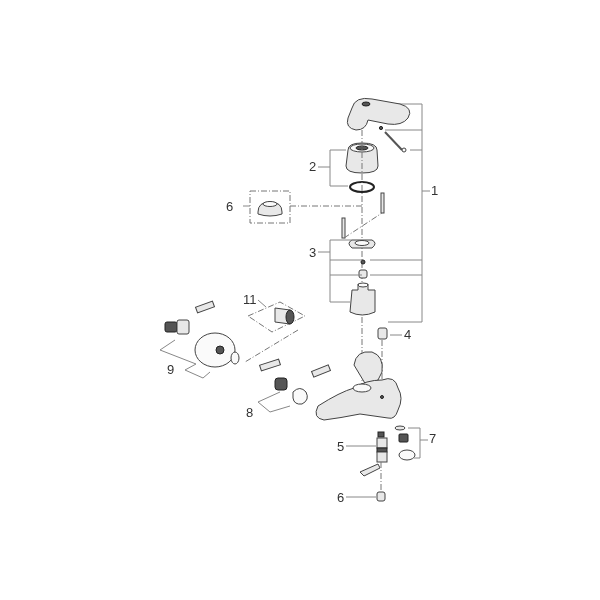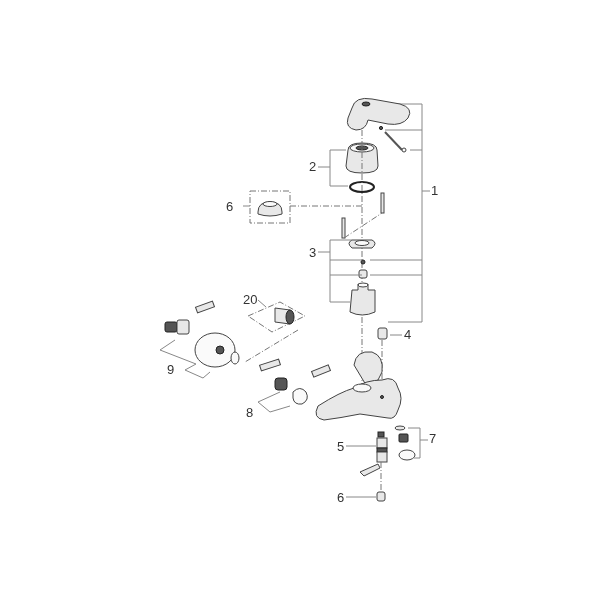--- a/index.html
+++ b/index.html
@@ -146,14 +146,14 @@
   <span class="lbl" style="left:431px;top:184px;">1</span>
   <span class="lbl" style="left:309px;top:160px;">2</span>
   <span class="lbl" style="left:309px;top:246px;">3</span>
   <span class="lbl" style="left:404px;top:328px;">4</span>
   <span class="lbl" style="left:337px;top:440px;">5</span>
   <span class="lbl" style="left:337px;top:491px;">6</span>
   <span class="lbl" style="left:429px;top:432px;">7</span>
   <span class="lbl" style="left:246px;top:406px;">8</span>
   <span class="lbl" style="left:167px;top:363px;">9</span>
   <span class="lbl" style="left:226px;top:200px;">6</span>
-  <span class="lbl" style="left:243px;top:293px;">20</span>
+  <span class="lbl" style="left:243px;top:293px;">11</span>
 </div>
 
 </body></html>

